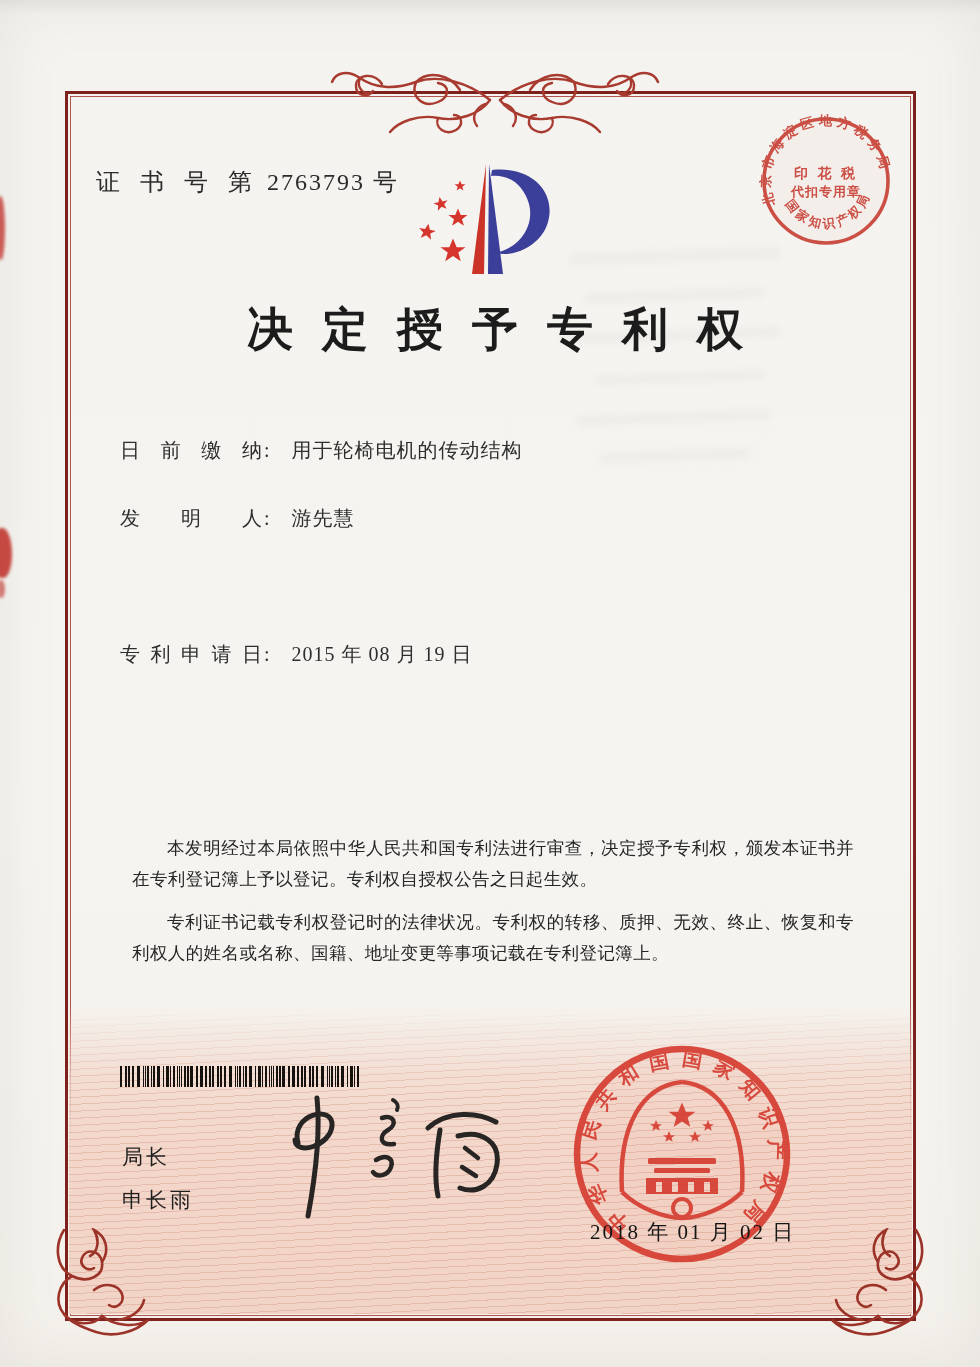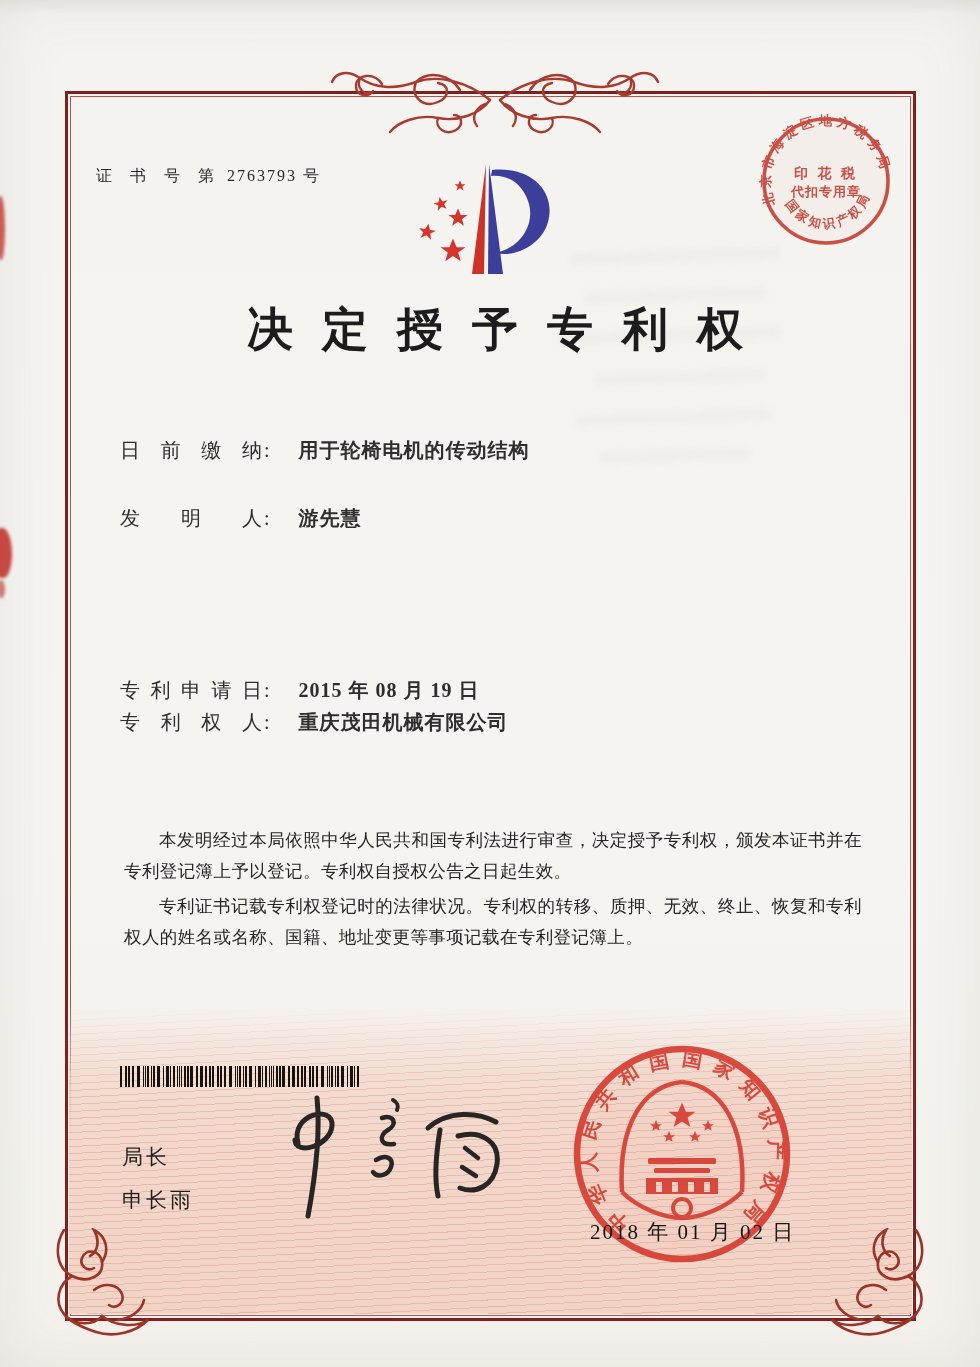--- a/index.html
+++ b/index.html
@@ -24,34 +24,34 @@
   
   .pinkzone{position:absolute;left:69px;top:1006px;width:843px;height:308px;overflow:hidden;}
   .pinkbase{position:absolute;inset:0;
     background:linear-gradient(180deg, rgba(243,216,204,0) 0px, rgba(243,214,201,0.75) 70px, #f3d7ca 140px, #f2d4c6 100%);}
   .pinklines{position:absolute;inset:0;
     background:repeating-linear-gradient(177deg, rgba(198,120,100,0.28) 0 1px, rgba(0,0,0,0) 1px 7px);
     -webkit-mask-image:linear-gradient(180deg, transparent 0, #000 90px);
             mask-image:linear-gradient(180deg, transparent 0, #000 90px);}
   .content{position:absolute;inset:0;z-index:5;}
   
-  .certno{position:absolute;left:96px;top:166px;font-size:16px;color:#2b2b2b;letter-spacing:2px;}
+  .certno{position:absolute;left:96px;top:166px;font-size:24px;color:#2b2b2b;letter-spacing:2px;}
   .certno .sp{letter-spacing:7px;}
   
   .title{position:absolute;left:247px;top:299px;font-size:46px;font-weight:bold;color:#1c1c1c;
     letter-spacing:29px;white-space:nowrap;}
   
   .frow{position:absolute;left:120px;font-size:20px;color:#2e2e2e;white-space:nowrap;}
   .flabel{display:inline-block;width:142px;text-align:justify;text-align-last:justify;vertical-align:top;}
   .fcolon{display:inline-block;margin:0 2px 0 2px;}
-  .fvalue{display:inline-block;margin-left:27px;letter-spacing:1px;font-weight:bold;}
+  .fvalue{display:inline-block;margin-left:20px;letter-spacing:1px;}
   
   .bodytext{position:absolute;left:120px;top:821px;width:746px;font-size:17.5px;line-height:31px;
     color:#262626;text-align:justify;letter-spacing:0.4px;}
-  .bodytext p{margin:4px;text-indent:2em;}
+  .bodytext p{margin:12px;text-indent:2em;}
   
   .barcode{position:absolute;left:120px;top:1066px;width:248px;height:21px;font-size:0;line-height:0;}
   .barcode span{display:inline-block;height:21px;background:#16130f;}
   
   .sig-title{position:absolute;left:122px;top:1143px;font-size:21px;color:#1f1f1f;
     font-family:"Liberation Sans","DejaVu Sans",sans-serif;letter-spacing:3px;}
   .sig-name{position:absolute;left:122px;top:1186px;font-size:21px;color:#1f1f1f;
     font-family:"Liberation Sans","DejaVu Sans",sans-serif;letter-spacing:3px;}
   .sig-svg{position:absolute;left:262px;top:1088px;}
   
@@ -179,25 +179,22 @@
   </svg>
 
   <div class="title">决定授予专利权</div>
 
   <div class="frow" style="top:437px;">
     <span class="flabel">日前缴纳</span><span class="fcolon">:</span><span class="fvalue">用于轮椅电机的传动结构</span>
   </div>
   <div class="frow" style="top:505px;">
     <span class="flabel">发明人</span><span class="fcolon">:</span><span class="fvalue">游先慧</span>
   </div>
-  <div class="frow" style="top:677px;">
+  <div class="frow" style="top:641px;">
     <span class="flabel">专利申请日</span><span class="fcolon">:</span><span class="fvalue">2015 年 08 月 19 日</span>
-  </div>
-  <div class="frow" style="top:709px;">
-    <span class="flabel">专利权人</span><span class="fcolon">:</span><span class="fvalue">重庆茂田机械有限公司</span>
   </div>
 
   <div class="bodytext">
     <p>本发明经过本局依照中华人民共和国专利法进行审查，决定授予专利权，颁发本证书并在专利登记簿上予以登记。专利权自授权公告之日起生效。</p>
     <p>专利证书记载专利权登记时的法律状况。专利权的转移、质押、无效、终止、恢复和专利权人的姓名或名称、国籍、地址变更等事项记载在专利登记簿上。</p>
   </div>
 
   <div class="barcode"><span style="width:2px;margin-right:3px"></span><span style="width:2px;margin-right:1px"></span><span style="width:2px;margin-right:2px"></span><span style="width:2px;margin-right:3px"></span><span style="width:3px;margin-right:3px"></span><span style="width:1px;margin-right:1px"></span><span style="width:1px;margin-right:1px"></span><span style="width:2px;margin-right:2px"></span><span style="width:1px;margin-right:1px"></span><span style="width:2px;margin-right:2px"></span><span style="width:3px;margin-right:3px"></span><span style="width:1px;margin-right:2px"></span><span style="width:3px;margin-right:1px"></span><span style="width:1px;margin-right:2px"></span><span style="width:2px;margin-right:2px"></span><span style="width:1px;margin-right:1px"></span><span style="width:1px;margin-right:1px"></span><span style="width:1px;margin-right:2px"></span><span style="width:2px;margin-right:1px"></span><span style="width:2px;margin-right:1px"></span><span style="width:3px;margin-right:3px"></span><span style="width:2px;margin-right:2px"></span><span style="width:3px;margin-right:2px"></span><span style="width:2px;margin-right:2px"></span><span style="width:2px;margin-right:1px"></span><span style="width:2px;margin-right:3px"></span><span style="width:2px;margin-right:1px"></span><span style="width:2px;margin-right:2px"></span><span style="width:2px;margin-right:3px"></span><span style="width:3px;margin-right:3px"></span><span style="width:1px;margin-right:1px"></span><span style="width:1px;margin-right:1px"></span><span style="width:2px;margin-right:2px"></span><span style="width:1px;margin-right:1px"></span><span style="width:2px;margin-right:2px"></span><span style="width:3px;margin-right:3px"></span><span style="width:1px;margin-right:2px"></span><span style="width:3px;margin-right:1px"></span><span style="width:1px;margin-right:2px"></span><span style="width:2px;margin-right:2px"></span><span style="width:1px;margin-right:1px"></span><span style="width:1px;margin-right:1px"></span><span style="width:1px;margin-right:2px"></span><span style="width:2px;margin-right:1px"></span><span style="width:2px;margin-right:1px"></span><span style="width:3px;margin-right:3px"></span><span style="width:2px;margin-right:2px"></span><span style="width:3px;margin-right:2px"></span><span style="width:2px;margin-right:2px"></span><span style="width:2px;margin-right:1px"></span><span style="width:2px;margin-right:3px"></span><span style="width:2px;margin-right:1px"></span><span style="width:2px;margin-right:2px"></span><span style="width:2px;margin-right:3px"></span><span style="width:3px;margin-right:3px"></span><span style="width:1px;margin-right:1px"></span><span style="width:1px;margin-right:1px"></span><span style="width:2px;margin-right:2px"></span><span style="width:1px;margin-right:1px"></span><span style="width:2px;margin-right:2px"></span><span style="width:3px;margin-right:3px"></span><span style="width:1px;margin-right:2px"></span><span style="width:3px;margin-right:1px"></span><span style="width:1px;margin-right:2px"></span><span style="width:2px;margin-right:2px"></span></div>
 
   <div class="sig-title">局长</div>

